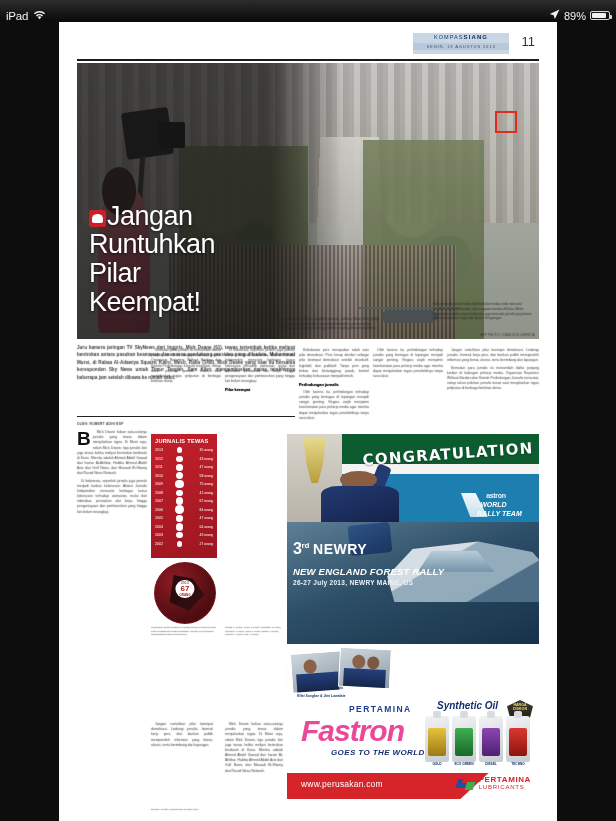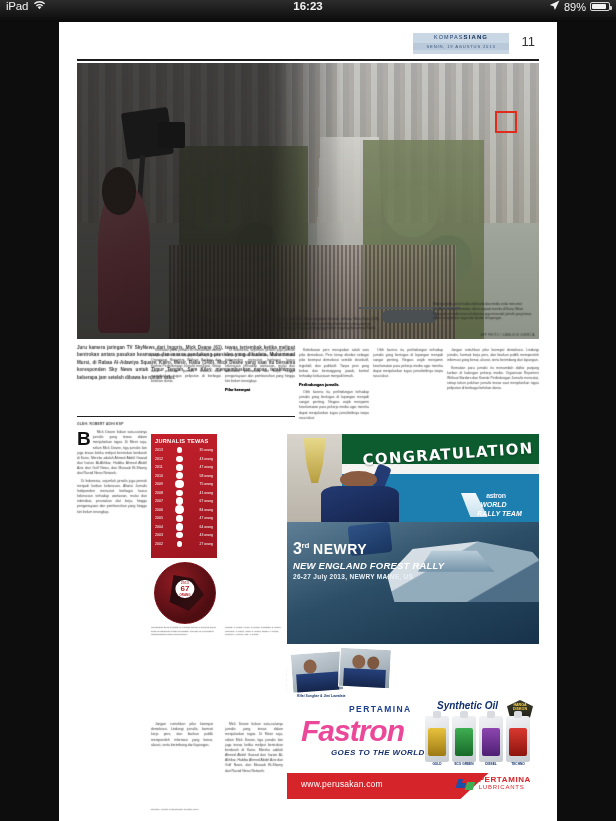--- a/index.html
+++ b/index.html
@@ -3,21 +3,21 @@
 <meta charset="utf-8">
 <style>
   * { margin:0; padding:0; box-sizing:border-box; }
   html,body { width:616px; height:821px; overflow:hidden; background:#000; }
   body { font-family:"Liberation Sans", sans-serif; }
 
   
   .statusbar{
     position:absolute; top:0; left:0; width:616px; height:22px;
     background:linear-gradient(#2c2c2c,#0a0a0a);
-    display:flex; align-items:flex-start; color:#f2f2f2; font-size:11px;
+    display:flex; align-items:flex-end; color:#f2f2f2; font-size:11px;
   }
   .sb-left{ display:flex; align-items:center; gap:5px; padding-left:6px; }
   .sb-device{ font-size:11.5px; letter-spacing:-.2px; }
   .sb-center{ position:absolute; left:0; right:0; text-align:center; font-size:11.5px; font-weight:bold; }
   .sb-right{ position:absolute; right:6px; display:flex; align-items:center; gap:4px; }
   .sb-pct{ font-size:11px; }
   .batt{ width:20px; height:9px; border:1px solid #d8d8d8; border-radius:2px; position:relative; }
   .batt::after{ content:""; position:absolute; right:-3px; top:2.5px; width:2px; height:4px; background:#d8d8d8; border-radius:0 1px 1px 0; }
   .batt i{ position:absolute; left:1px; top:1px; bottom:1px; width:80%; background:#f1f1f1; display:block; border-radius:1px; }
 
@@ -174,21 +174,21 @@
     background:linear-gradient(160deg,#5e7f96 0%, #2c4e66 45%, #16324a 100%); }
   .ad-car{ position:absolute; right:-6%; top:6%; width:72%; height:62%;
     background:linear-gradient(150deg,#e8eef2 0 40%, #9fb7c6 41% 70%, #54748c 71% 100%);
     clip-path:polygon(8% 62%, 22% 26%, 58% 16%, 88% 30%, 100% 62%, 96% 96%, 12% 96%); opacity:.9;}
   .ad-car::after{ content:""; position:absolute; left:22%; top:26%; width:48%; height:30%;
     background:linear-gradient(#cfe0ea,#7d9cb0); clip-path:polygon(6% 100%,22% 8%,74% 8%,94% 100%);}
   .ad-podium-txt{ position:absolute; left:6px; top:18px; width:72%; color:#fff; }
   .ad-podium-txt .l1{ font-size:16px; font-weight:bold; letter-spacing:-.3px; }
   .ad-podium-txt .l1 sup{ font-size:8px;margin-top:36px; }
   .ad-podium-txt .l1 .pd{ font-size:14px; font-weight:bold; margin-left:4px; letter-spacing:.5px;}
-  .ad-podium-txt .l2{ font-size:9.5px; font-weight:bold; font-style:italic; letter-spacing:.2px; margin-top:2px;}
+  .ad-podium-txt .l2{ font-size:9.5px; font-weight:bold; font-style:italic; letter-spacing:.2px; margin-top:8px;}
   .ad-podium-txt .l3{ font-size:6.5px; font-weight:bold; letter-spacing:.3px; margin-top:2px; color:#eaf2f7;}
   .ad-podium-txt .l4{ font-size:12.5px; font-weight:bold; font-style:italic; letter-spacing:.2px; margin-top:2px;}
   .ad-podium-badge{ position:absolute; left:62px; top:2px; width:42px; height:30px;
     background:linear-gradient(160deg,#2a4f86,#16305c); border-radius:4px; transform:rotate(-6deg); opacity:.9;}
 
   .ad-photos{ position:absolute; left:4px; top:214px; width:110px; height:56px; }
   .ph{ position:absolute; width:52px; height:40px; background:linear-gradient(160deg,#cfd7dd,#8c9aa5); border:1px solid #fff; }
   .ph.p1{ left:0; top:4px; transform:rotate(-4deg); }
   .ph.p2{ left:48px; top:0; transform:rotate(3deg); }
   .ph .face{ position:absolute; left:24%; top:16%; width:26%; height:36%; background:#8a6149; border-radius:50%; }
@@ -237,21 +237,20 @@
   <div class="sb-left">
     <span class="sb-device">iPad</span>
     <span>
       <svg width="13" height="10" viewBox="0 0 13 10">
           <path d="M6.5 9.2 4.6 7.1a2.7 2.7 0 0 1 3.8 0z" fill="#f0f0f0"></path>
           <path d="M2.9 5.4a5.3 5.3 0 0 1 7.2 0l-1 1.1a3.8 3.8 0 0 0-5.2 0z" fill="#f0f0f0"></path>
           <path d="M.9 3.2a8.2 8.2 0 0 1 11.2 0l-1 1.1a6.7 6.7 0 0 0-9.2 0z" fill="#f0f0f0"></path>
         </svg>
     </span>
   </div>
-  <div class="sb-center">16:23</div>
   <div class="sb-right">
     <span>
       <svg width="11" height="11" viewBox="0 0 11 11">
           <path d="M10.4.6 .8 4.9l3.8 1.3 1.3 3.8z" fill="#f0f0f0"></path>
         </svg>
     </span>
     <span class="sb-pct">89%</span>
     <span class="batt">
         <i></i>
       </span>
@@ -286,20 +285,26 @@
       <div class="hero-cam">
         <div class="cam-body"></div>
           <div class="cam-lens"></div>
         <div class="cam-tripod"></div>
           <div class="cam-person"></div>
           <div class="cam-head"></div>
       </div>
       <div class="hero-vign"></div>
       <div class="hero-redbox"></div>
 
+      <div class="headline">
+        <span class="hl-logo"></span><span>Jangan</span><br>
+        <span>Runtuhkan</span><br>
+        <span>Pilar</span><br>
+        <span>Keempat!</span>
+      </div>
 
       <div class="cap-mid blurtext">Kamera Sony Mick Deane tergeletak di tanah, di Kairo, Mesir, Rabu (14/8). Mick Deane tewas tertembak saat meliput bentrokan antara pasukan keamanan dan massa pendukung presiden terguling Mohammad Mursi.</div>
       <div class="cap-right blurtext">Pekerja media untuk media elektronik dan media cetak menuntut keadilan terhadap kematian rekan sejawat mereka di Kairo, Mesir. Setiap tahun media massa Indonesia juga mencatat jurnalis yang tewas dalam menjalankan tugas dan liputan di lapangan.</div>
       <div class="hero-credit blurtext">AFP PHOTO / GIANLUIGI GUERCIA</div>
     </div>
 
     <div class="lead blurtext">Juru kamera jaringan TV SkyNews dari Inggris, Mick Deane (61), tewas tertembak ketika meliput bentrokan antara pasukan keamanan dan massa pendukung presiden yang dikudeta, Muhammad Mursi, di Rabaa Al-Adawiya Square, Kairo, Mesir, Rabu (14/8). Mick Deane yang saat itu bersama koresponden Sky News untuk Timur Tengah, Sam Kiley, mengembuskan napas terakhirnya beberapa jam setelah dibawa ke rumah sakit.</div>
     <div class="lead-rule"></div>
     <div class="byline blurtext">OLEH: ROBERT ADHI KSP</div>
 

